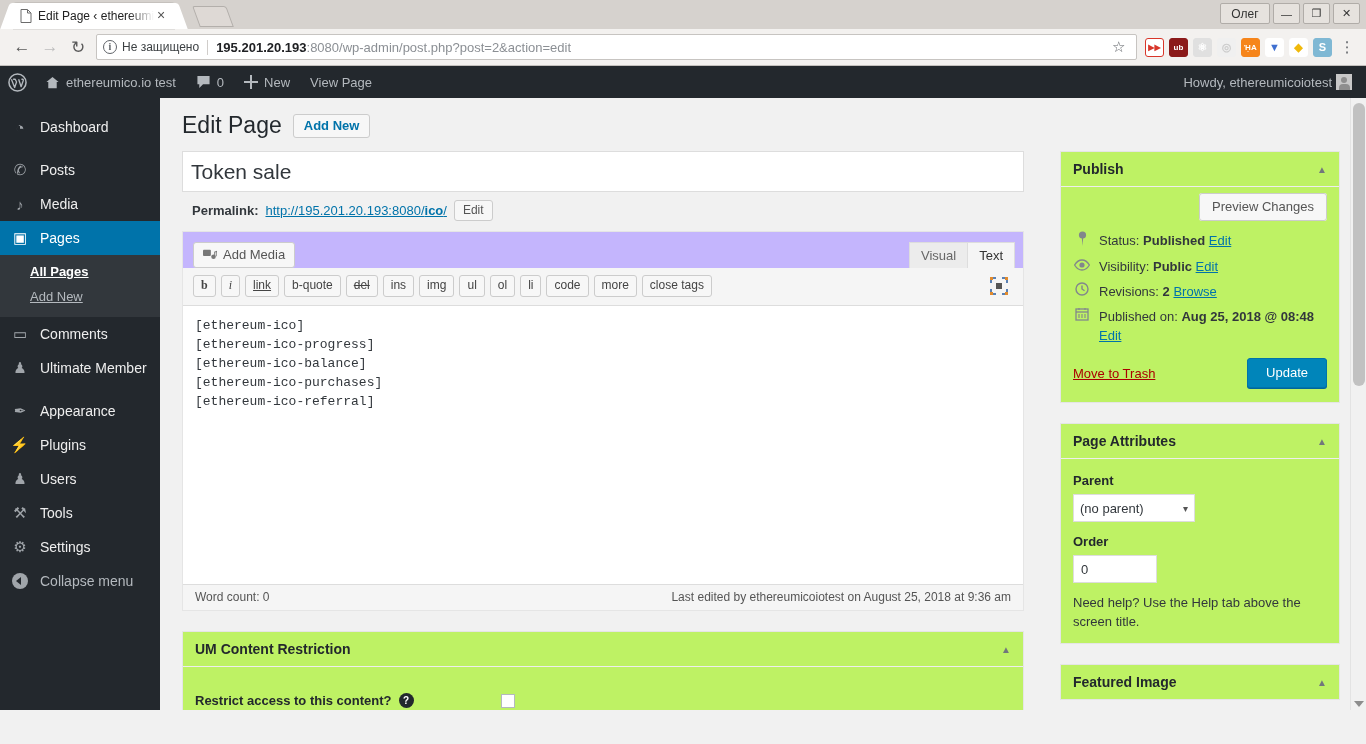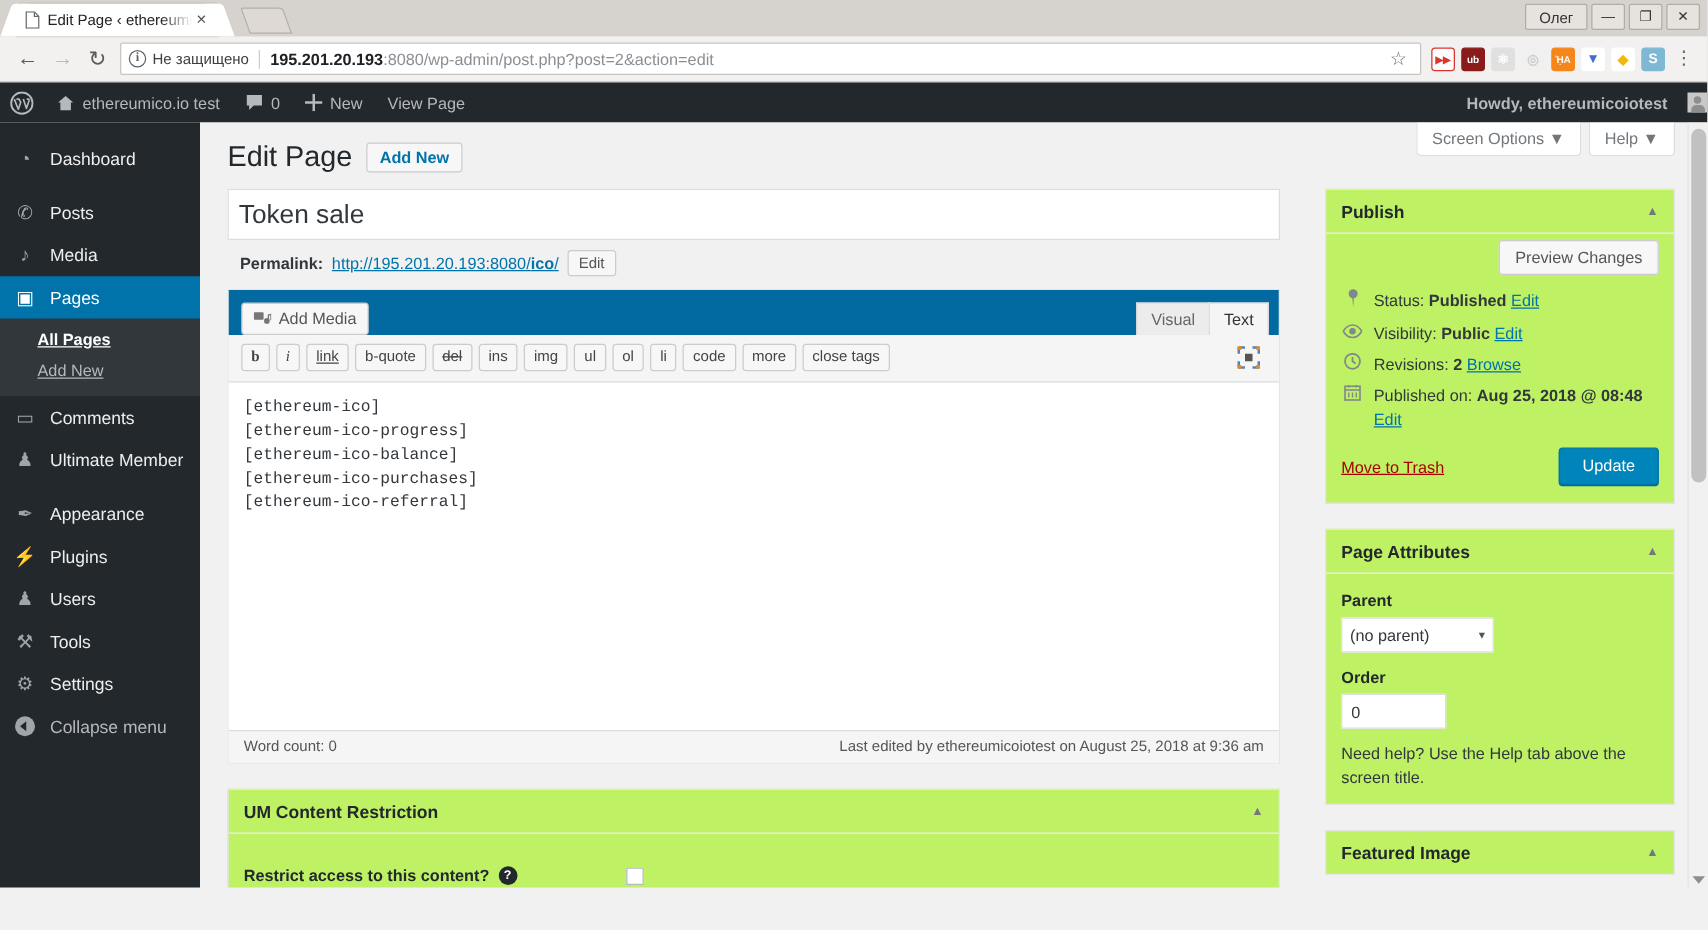--- a/index.html
+++ b/index.html
@@ -92,21 +92,21 @@
   
   #wpadminbar {
     height: 32px; background: #23282d; color: #b4b9be;
     display: flex; align-items: center; font-size: 13px; position: relative; justify-content: space-between;
   }
   .ab-item {
     display: flex; align-items: center; gap: 6px; height: 32px;
     padding: 0 10px; color: #b4b9be; white-space: nowrap;
   }
   #ab-logo { padding-left: 8px; padding-right: 8px; }
-  #ab-right { margin-left: auto; display: flex; align-items: center; padding-right: 0; gap: 16px; font-weight: bold; }
+  #ab-right { margin-left: auto; display: flex; align-items: center; padding-right: 14px; gap: 4px; }
   #ab-avatar { width: 16px; height: 16px; background: #c8c8c8; display: inline-block; position: relative; }
   #ab-avatar::before {
     content: ""; position: absolute; left: 5px; top: 2.5px; width: 6px; height: 6px;
     border-radius: 50%; background: #8e8e8e;
   }
   #ab-avatar::after {
     content: ""; position: absolute; left: 2.5px; top: 9.5px; width: 11px; height: 6px;
     border-radius: 4px 4px 0 0; background: #8e8e8e;
   }
 
@@ -169,21 +169,21 @@
   }
   #edit-slug-box b { font-weight: bold; }
   #sample-permalink { color: #0073aa; text-decoration: underline; }
   #sample-permalink .slug { font-weight: bold; }
   #edit-slug-btn {
     border: 1px solid #ccc; background: #f7f7f7; color: #555;
     border-radius: 3px; padding: 2px 8px 3px; font-size: 12px;
   }
 
   #postdivrich { border: 1px solid #e5e5e5; background: #fff; }
-  #wp-content-editor-tools { background: #0369a1; padding: 10px 10px 0 10px; position: relative; }
+  #wp-content-editor-tools { background: #c4b5fd; padding: 10px 10px 0 10px; position: relative; }
   #add-media-btn {
     border: 1px solid #ccc; background: #f7f7f7; color: #555; border-radius: 3px;
     padding: 4px 9px 5px; font-size: 13px; display: inline-flex; align-items: center; gap: 6px;
   }
   #editor-tabs { position: absolute; right: 8px; top: 10px; display: flex; }
   .editor-tab {
     border: 1px solid #ddd; border-bottom: none; background: #ececec;
     color: #666; font-size: 13px; padding: 5px 11px 7px; margin-left: -1px;
   }
   .editor-tab.active { background: #f5f5f5; color: #333; }
@@ -424,24 +424,20 @@
       <div class="menu-item">
         <span class="menu-ico">
           <span id="collapse-ico"></span>
         </span>
         <span style="color: rgb(180, 185, 190);">Collapse menu</span>
       </div>
     </div>
 
   <div id="wpbody">
 
-    <div id="screen-meta-links">
-      <div class="screen-meta-btn">Screen Options ▼</div>
-      <div class="screen-meta-btn">Help ▼</div>
-    </div>
 
     <div id="page-head">
       <span id="page-title-h1">Edit Page</span>
       <span id="add-new-btn">Add New</span>
     </div>
 
     <div id="post-body">
 
       <div id="post-body-content">
 

